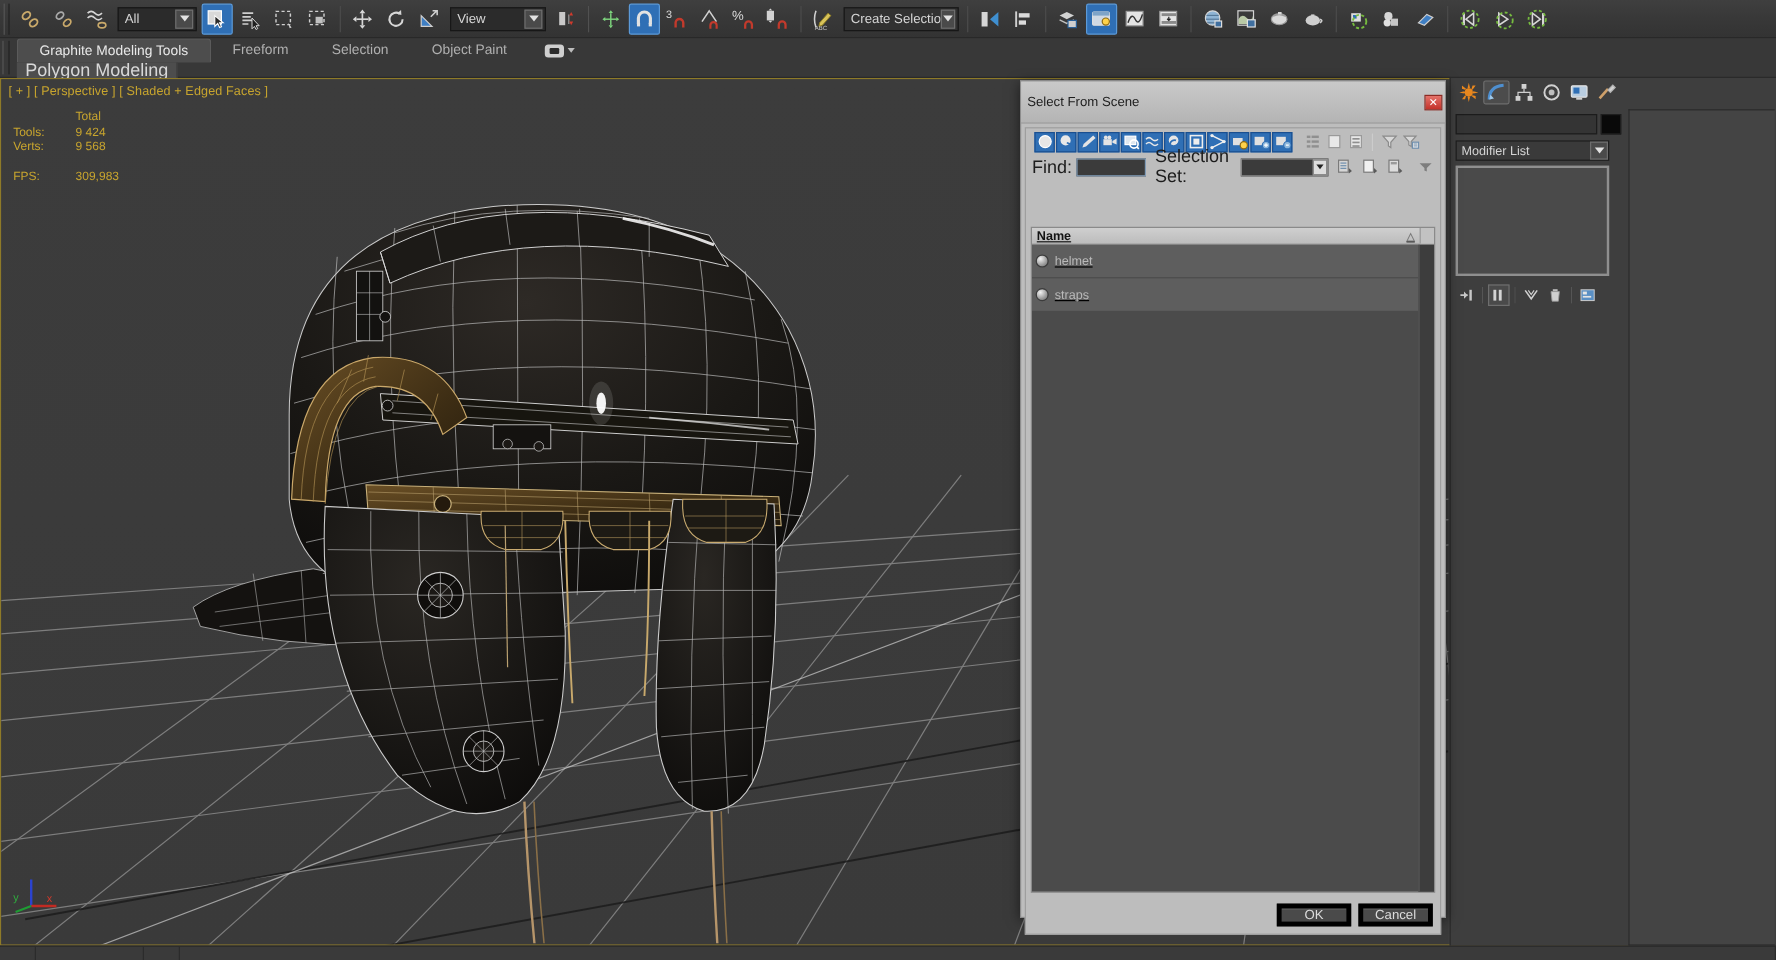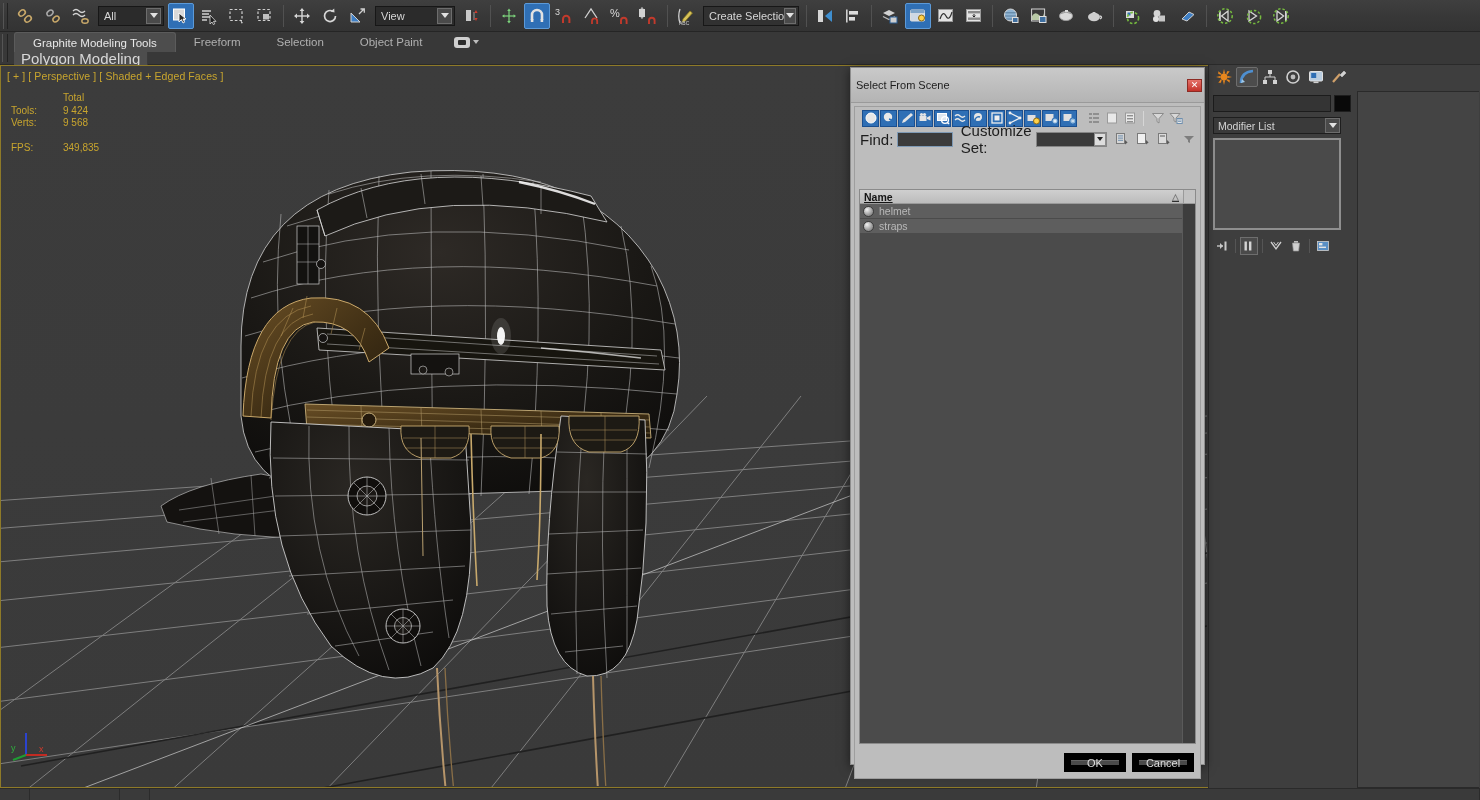--- a/index.html
+++ b/index.html
@@ -188,35 +188,35 @@
   .list-head {
     height: 14px; background: linear-gradient(180deg,#cfcfcf,#bcbcbc);
     border-bottom: 1px solid #9a9a9a; display: flex; align-items: center;
     padding-left: 4px; font-size: 10.5px; font-weight: bold; color: #141414; text-decoration: underline;
   }
   .sortarw { margin-left: auto; margin-right: 4px; font-size: 9px; color:#7b7b7b; }
   .list-headpad { width: 12px; height: 100%; background: #c2c2c2;
      border-left: 1px solid #9a9a9a; }
   .list-body { position: absolute; left:0; right:0; top:14px; bottom:0;
     background: #4b4b4b; }
-  .lrow { height: 15px; display: flex; align-items: center;
+  .lrow { height: 28px; display: flex; align-items: center;
     background: #5e5e5e; border-bottom: 1px solid #4b4b4b;
-    padding-left: 3px; margin-right: 13px; }
+    padding-left: 3px; margin-right: 13px; text-decoration: underline; }
   .lrow .sph {
     width: 11px; height: 11px; border-radius: 50%;
     background: radial-gradient(circle at 34% 30%, #f2f2f2, #9b9b9b 60%, #6e6e6e);
     border: 1px solid #3c3c3c; margin-right: 5px; flex: none;
   }
   .lrow .lname { font-size: 10.5px; color: #b9b9b9; }
   .list-scroll { position:absolute; right:0; top:0; bottom:0; width:13px;
     background:#3d3d3d; border-left:1px solid #5a5a5a; }
   .dlg-btns { position: absolute; right: 6px; bottom: 6px; display: flex; gap: 6px; }
   .dbtn2 {
     width: 62px; height: 19px; background: #4a4a4a;
-    border: 7px solid #000000; color: #dcdcdc; font-size: 11px;
+    border: 4px solid #000000; color: #dcdcdc; font-size: 11px;
     display: flex; align-items: center; justify-content: center;
     box-shadow: inset 0 1px 0 #646464;
   }
 
   .statusbar { position:absolute; left:0; top:788px; width:1480px; height:12px;
     background:#3a3a3a; border-top:1px solid #2a2a2a; display:flex; }
   .sb-cell { height:100%; border-right:1px solid #2b2b2b; }
 </style>
 </head>
 <body>
@@ -752,21 +752,21 @@
               </tr>
           <tr>
                 <td class="k">Verts:</td>
               <td class="v">9 568</td>
               </tr>
           <tr class="gap">
                 <td colspan="2"></td>
               </tr>
           <tr>
                 <td class="k">FPS:</td>
-              <td class="v">349,835</td>
+              <td class="v">309,983</td>
               </tr>
         </tbody>
           </table>
       </div>
 
       <svg class="gizmo" viewBox="0 0 46 40">
         <line x1="17" y1="30" x2="17" y2="8" stroke="#2b43cf" stroke-width="2"></line>
         <line x1="17" y1="30" x2="38" y2="30" stroke="#c22a22" stroke-width="2"></line>
         <line x1="17" y1="30" x2="4" y2="35" stroke="#1f9c34" stroke-width="2"></line>
         <text x="30" y="27" font-size="9" fill="#d23a2c" font-family="Liberation Sans">x</text>
@@ -1014,21 +1014,21 @@
                   <rect x="9" y="8.6" width="3.2" height=".8"></rect>
                   <rect x="9" y="10.2" width="3.2" height=".8"></rect>
                 </g>
               </svg>
             </div>
         </div>
 
         <div class="findrow">
           <span class="lbl">Find:</span>
           <div class="tfield find"></div>
-          <span class="lbl" style="margin-left:4px">Customize Set:</span>
+          <span class="lbl" style="margin-left:4px">Selection Set:</span>
           <div class="combo-ss">
             <span></span>
             <span class="arw">
                 <i class="tri-dk"></i>
               </span>
           </div>
           <div class="dbtn" style="margin-left:2px">
             <svg width="14" height="14" viewBox="0 0 14 14">
                 <rect x="1.5" y="1.5" width="8" height="10" fill="#d6d6d6" stroke="#7a7a7a"></rect>
               <g fill="#6f8fae">

